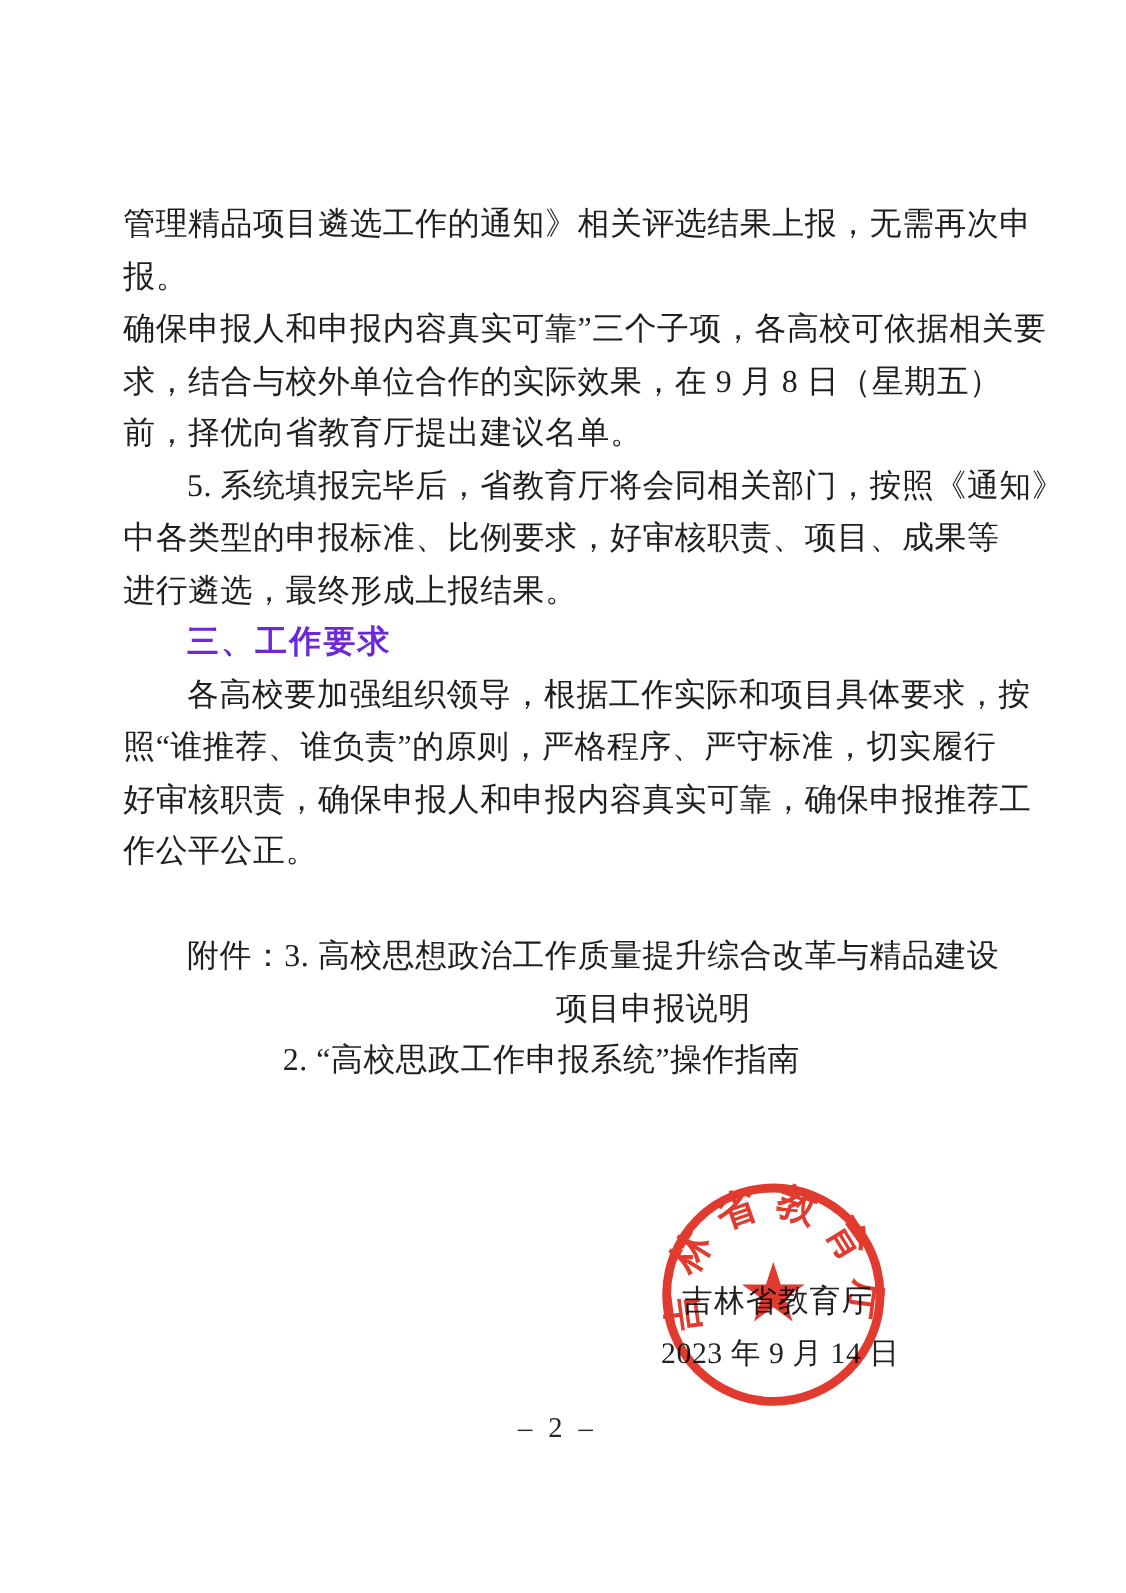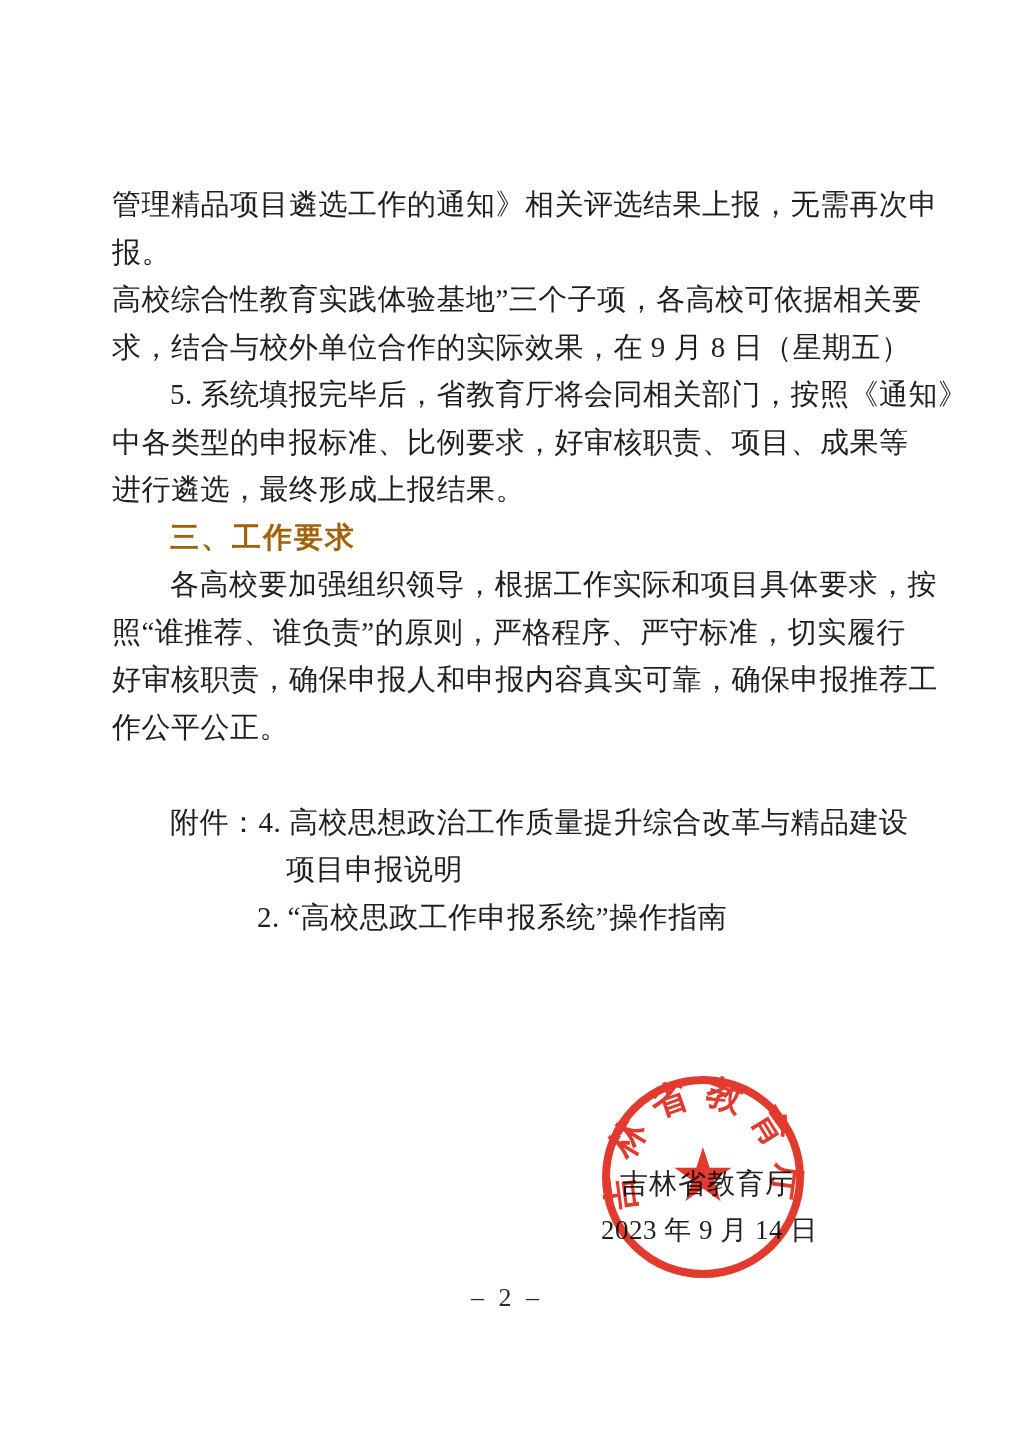--- a/index.html
+++ b/index.html
@@ -19,24 +19,24 @@
   .line{
     height:47.5px;line-height:47.5px;
     white-space:nowrap;
     letter-spacing:0.5px;
   }
   .ind{text-indent:58px;}
   .heading{
     font-family:"Liberation Sans","DejaVu Sans",sans-serif;
     font-weight:700;
     letter-spacing:2px;
-    color:#a16207;
+    color:#6d28d9;
   }
   .spacer{height:47.5px;}
-  .att2{padding-left:174px;}
+  .att2{padding-left:174px;text-align:center;}
   .att3{padding-left:145px;}
   .issuer{
     position:absolute;left:620px;top:1166px;
     font-size:28px;line-height:36px;letter-spacing:1px;
     color:#222;
   }
   .issue-date{
     position:absolute;left:601px;top:1213px;
     font-size:27px;line-height:34px;letter-spacing:0.5px;
     color:#222;
@@ -60,38 +60,39 @@
 </style>
 </head>
 <body>
 
 <div class="page">
 
   <div class="textcol">
     <div class="line">管理精品项目遴选工作的通知》相关评选结果上报，无需再次申</div>
     <div class="line">报。</div>
 
-    <div class="line">高校综合性教育实践体验基地”三个子项，各高校可依据相关要</div>
+    <div class="line">确保申报人和申报内容真实可靠”三个子项，各高校可依据相关要</div>
     <div class="line">求，结合与校外单位合作的实际效果，在 9 月 8 日（星期五）</div>
+    <div class="line">前，择优向省教育厅提出建议名单。</div>
 
     <div class="line ind">5. 系统填报完毕后，省教育厅将会同相关部门，按照《通知》</div>
     <div class="line">中各类型的申报标准、比例要求，好审核职责、项目、成果等</div>
     <div class="line">进行遴选，最终形成上报结果。</div>
 
     <div class="line ind heading">三、工作要求</div>
 
     <div class="line ind">各高校要加强组织领导，根据工作实际和项目具体要求，按</div>
     <div class="line">照“谁推荐、谁负责”的原则，严格程序、严守标准，切实履行</div>
     <div class="line">好审核职责，确保申报人和申报内容真实可靠，确保申报推荐工</div>
     <div class="line">作公平公正。</div>
 
 
     <div class="spacer"></div>
 
-    <div class="line ind">附件：4. 高校思想政治工作质量提升综合改革与精品建设</div>
+    <div class="line ind">附件：3. 高校思想政治工作质量提升综合改革与精品建设</div>
     <div class="line att2">项目申报说明</div>
     <div class="line att3">2. “高校思政工作申报系统”操作指南</div>
   </div>
 
   <div class="issuer">吉林省教育厅</div>
   <div class="issue-date">2023 年 9 月 14 日</div>
 
   <svg class="seal" viewBox="0 0 214 214" xmlns="http://www.w3.org/2000/svg">
     <circle cx="107" cy="107" r="97" fill="none" stroke="#df2b1e" stroke-width="8"></circle>
     <path id="sealArc" d="M 41.8 137.4 A 72 72 0 1 1 172.2 137.4" fill="none"></path>

